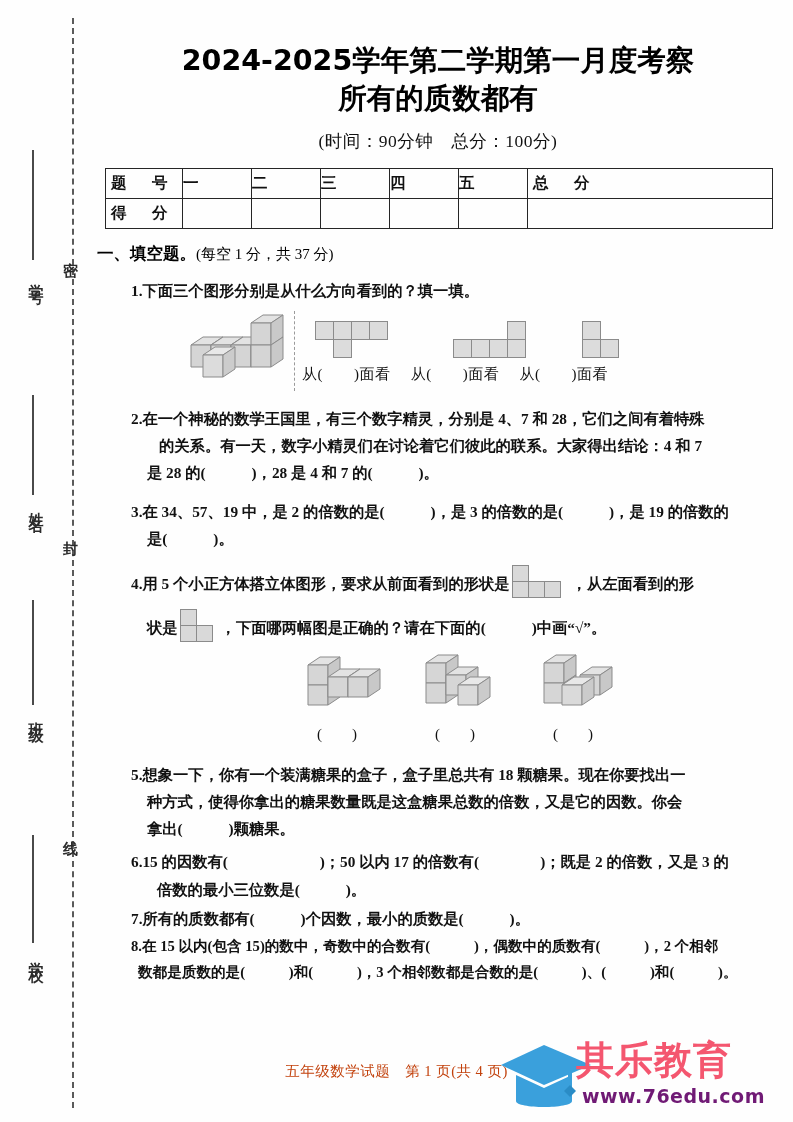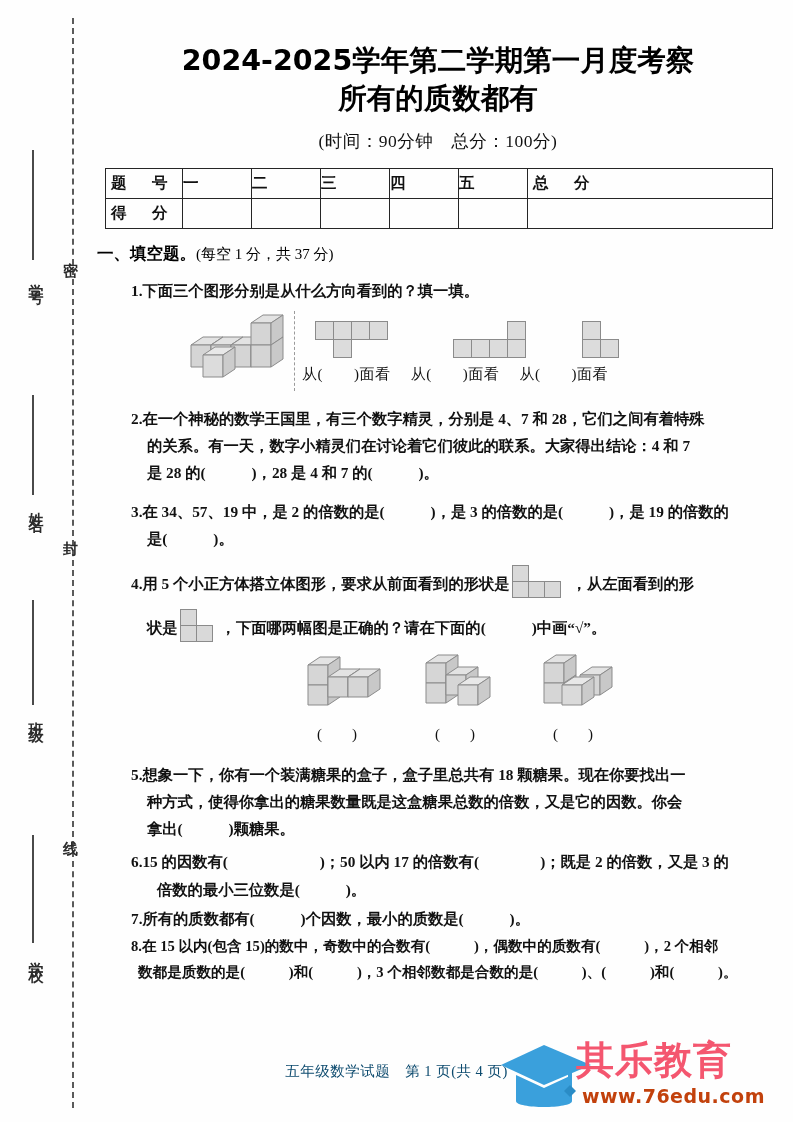--- a/index.html
+++ b/index.html
@@ -226,21 +226,21 @@
     top: 72px;
   }
 
   
   #footer {
     position: absolute;
     left: 0; right: 0;
     top: 1062px;
     text-align: center;
     font-size: 14.5px;
-    color: #0c4a6e;
+    color: #c2410c;
     letter-spacing: 0.5px;
   }
 
   
   #watermark {
     position: absolute;
     left: 498px; top: 1035px;
     width: 295px; height: 82px;
     pointer-events: none;
   }
@@ -253,21 +253,21 @@
     color: #f4566f;
     letter-spacing: 1px;
     line-height: 1;
   }
   #wm-url {
     position: absolute;
     left: 84px; top: 50px;
     font-family: "DejaVu Sans", "Liberation Sans", sans-serif;
     font-weight: bold;
     font-size: 19px;
-    color: #c2410c;
+    color: #701a75;
     letter-spacing: 0.5px;
   }
 </style>
 </head>
 <body>
 
 <div id="page">
 
   <div id="seal-margin">
     <div class="dashed-line"></div>
@@ -387,21 +387,21 @@
 
       <div class="viewlabels">
         <span>从(　　)面看</span>
         <span>从(　　)面看</span>
         <span>从(　　)面看</span>
       </div>
     </div>
 
     <div class="q q-indent">
       <div>2.在一个神秘的数学王国里，有三个数字精灵，分别是 4、7 和 28，它们之间有着特殊</div>
-      <div style="margin-left:16px;">的关系。有一天，数字小精灵们在讨论着它们彼此的联系。大家得出结论：4 和 7</div>
+      <div style="margin-left:28px;">的关系。有一天，数字小精灵们在讨论着它们彼此的联系。大家得出结论：4 和 7</div>
       <div style="margin-left:16px;">是 28 的(　　　)，28 是 4 和 7 的(　　　)。</div>
     </div>
 
     <div class="q q-indent">
       <div>3.在 34、57、19 中，是 2 的倍数的是(　　　)，是 3 的倍数的是(　　　)，是 19 的倍数的</div>
       <div style="margin-left:16px;">是(　　　)。</div>
     </div>
 
     <div class="q q-indent">
       <div><span>4.用 5 个小正方体搭立体图形，要求从前面看到的形状是</span><span class="inline-shape is-front">

